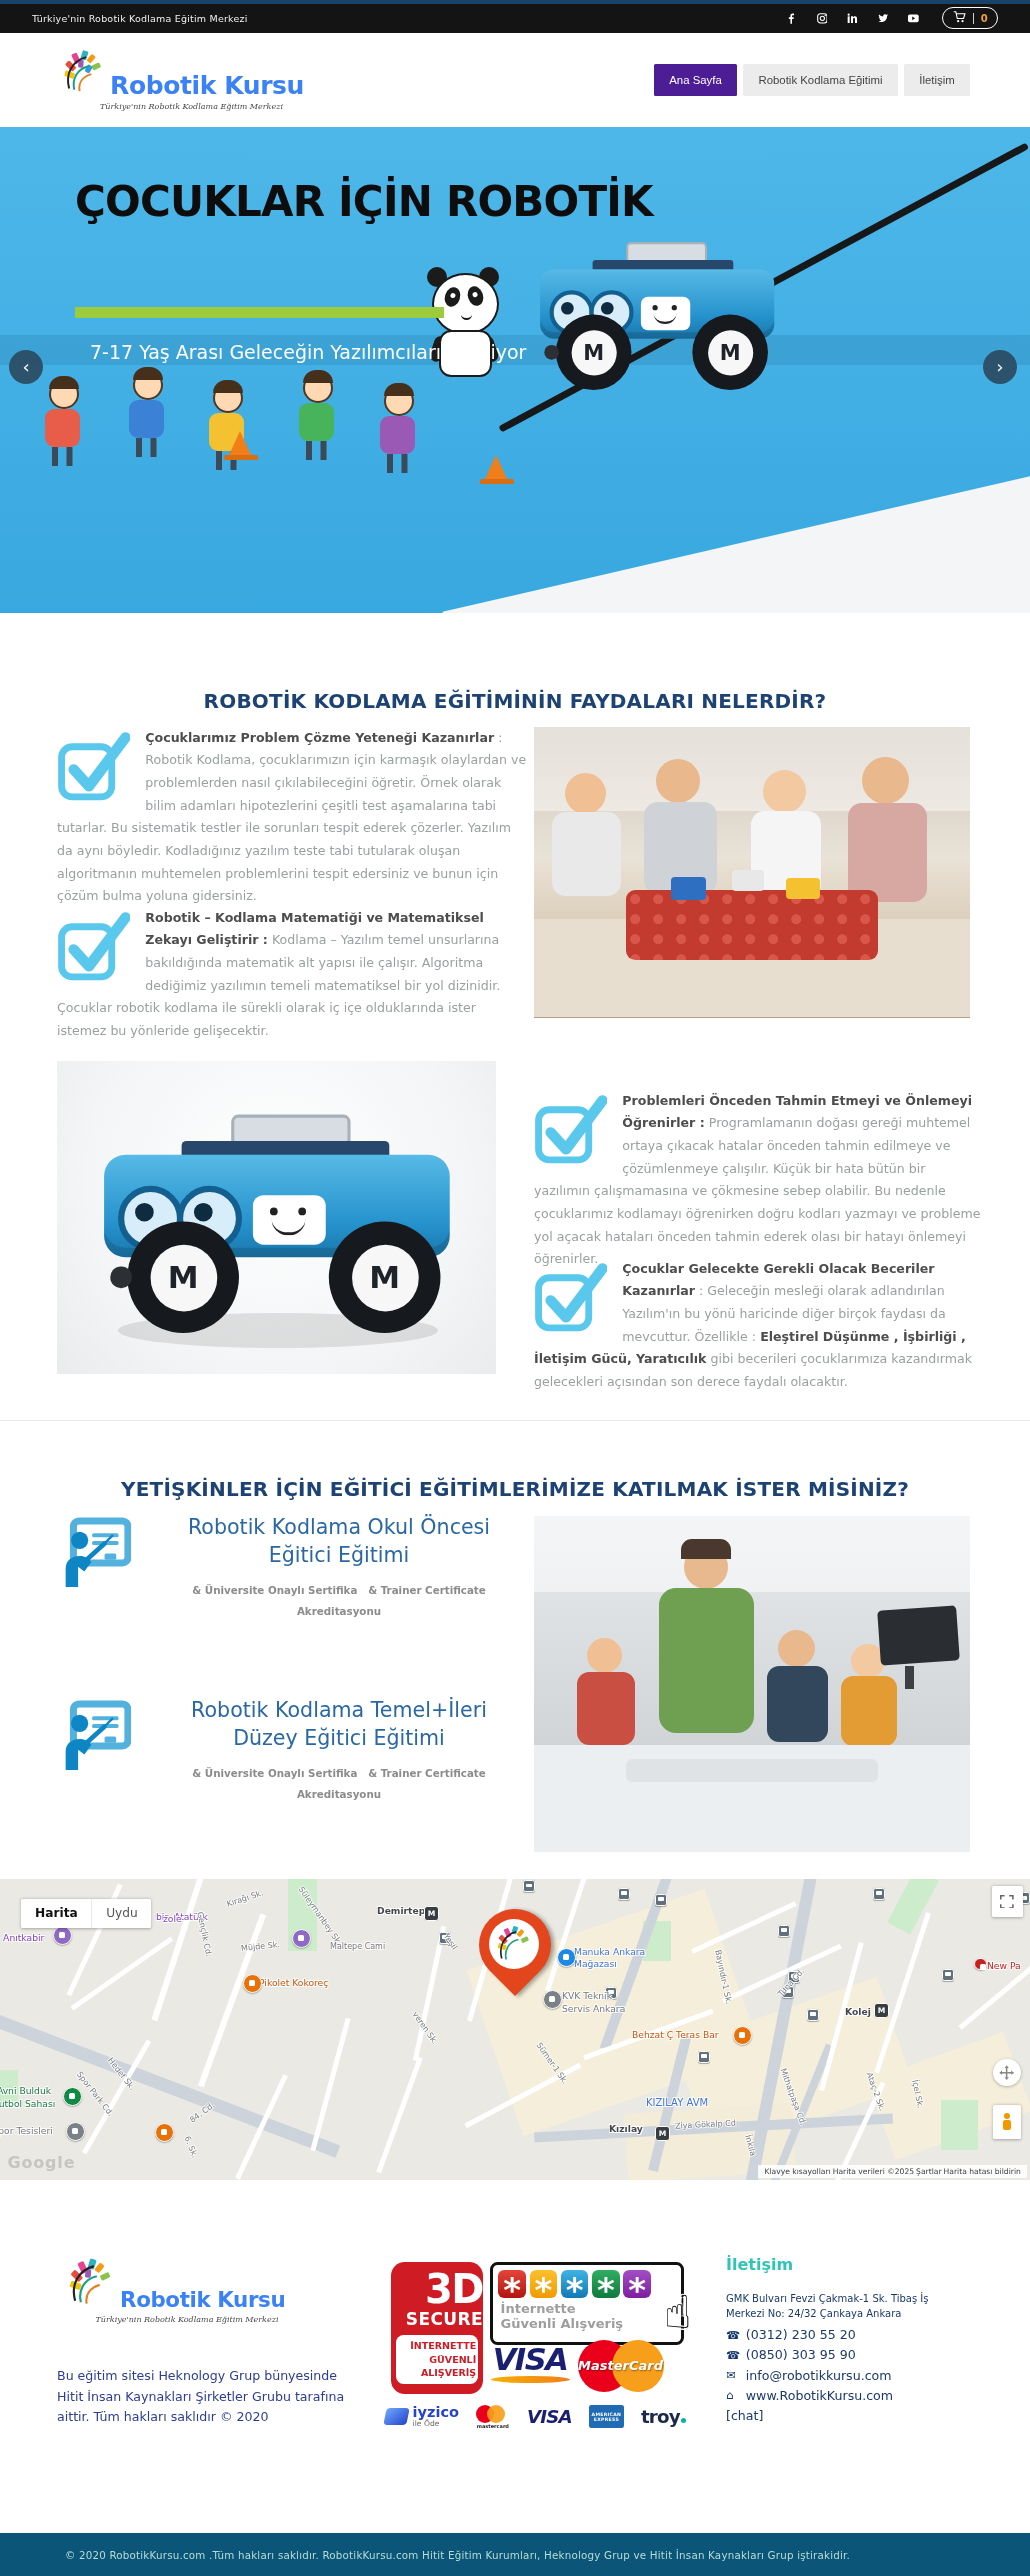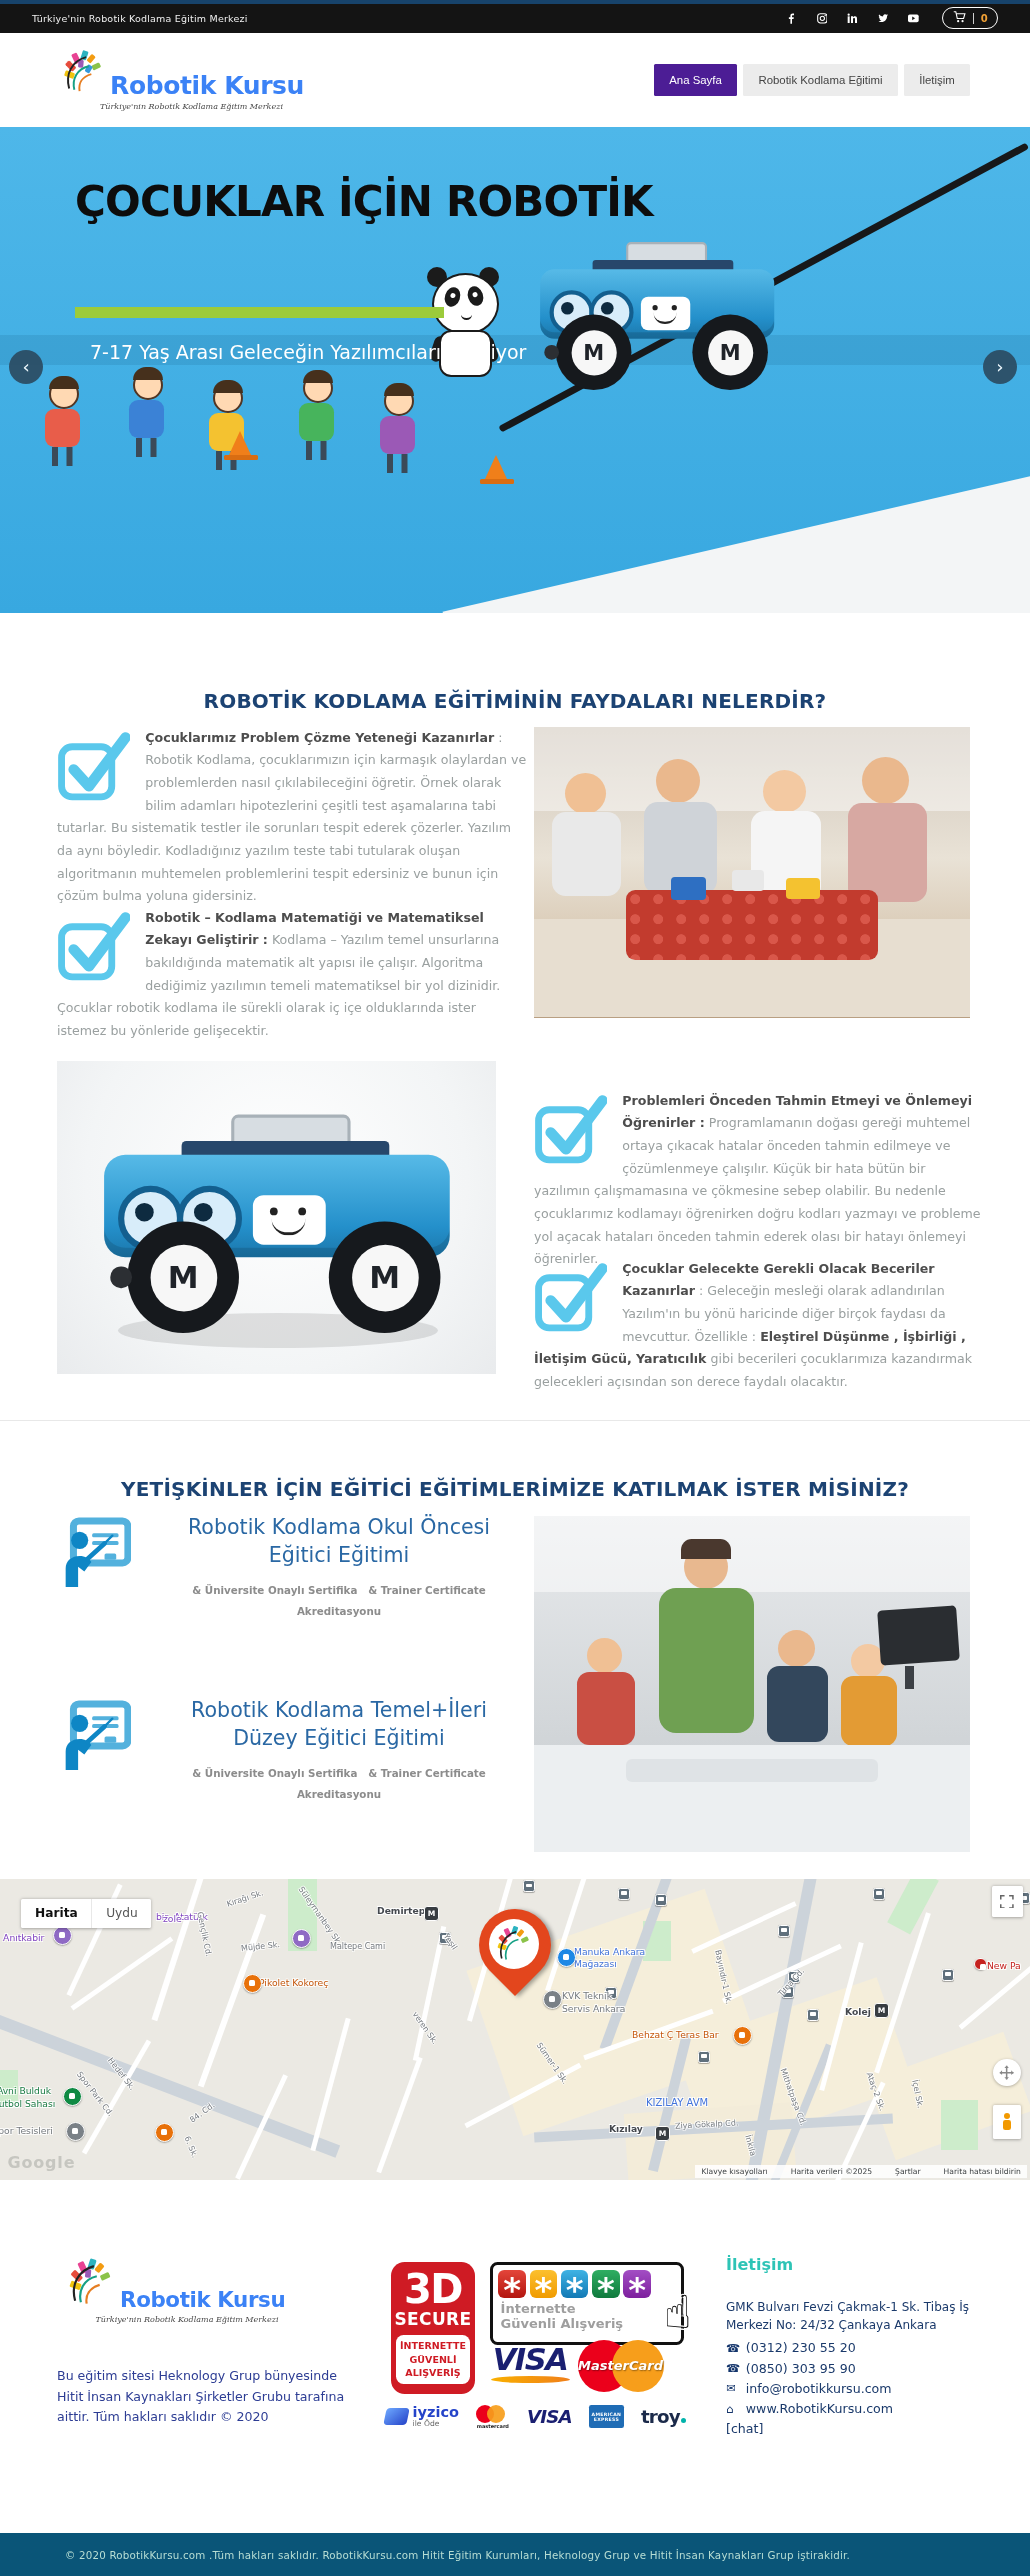--- a/index.html
+++ b/index.html
@@ -109,31 +109,31 @@
   .map-ctl span{padding:7.6px 13.7px;font-size:12.2px}
   .map-ctl .on{font-weight:bold;color:#111}
   .map-ctl .off{color:#565656;border-left:0.8px solid #e8e8e8}
   .map-btn{position:absolute;z-index:6;background:#fff;box-shadow:0 0.8px 3.1px rgba(0,0,0,.3);cursor:pointer;
            display:flex;align-items:center;justify-content:center}
   .marker{position:absolute;left:478px;top:30.5px;width:73px;height:104px;z-index:5;cursor:pointer}
   .marker-pin{position:absolute;left:0.8px;top:0;width:72px;height:72px;background:#e3461d;
               border-radius:50% 50% 50% 0;transform:rotate(-45deg);box-shadow:1.5px 3.1px 4.6px rgba(0,0,0,.35)}
   .marker-core{position:absolute;left:11.4px;top:10px;width:50px;height:50px;border-radius:50%;background:#fff;
                display:flex;align-items:center;justify-content:center}
-  .attr{position:absolute;right:3.1px;bottom:1.5px;z-index:6;display:flex;gap:23px;background:rgba(255,255,255,.85);
+  .attr{position:absolute;right:3.1px;bottom:1.5px;z-index:6;display:flex;gap:2px;background:rgba(255,255,255,.85);
         padding:2.3px 6.1px;font-size:7.6px;color:#3c4043}
   .gglogo{position:absolute;left:7.6px;bottom:7.6px;z-index:6;font-size:16px;font-weight:bold;color:#c6c6c0;letter-spacing:0.8px}
   .pegman{width:10.7px;height:17px;position:relative}
   .pegman::before{content:"";position:absolute;left:2.3px;top:0;width:6.1px;height:6.1px;border-radius:50%;background:#f29900}
   .pegman::after{content:"";position:absolute;left:1.5px;top:6.9px;width:7.6px;height:10px;border-radius:2.3px;background:#f29900}
   
   .footer{position:relative;height:353px;background:#fff}
   .f-about{position:absolute;left:57px;top:174px;width:298px;font-size:12.6px;line-height:1.6;color:#2d3d94}
-  .badge3d{position:absolute;left:391px;top:82px;width:84px;height:132px;background:#cf1b24;border-radius:13.7px;
-           text-align:center;color:#fff;overflow:hidden}
+  .badge3d{position:absolute;left:391px;top:82px;width:92px;height:132px;background:#cf1b24;border-radius:13.7px;
+           text-align:right;color:#fff;overflow:hidden}
   .b3d-top{font-size:40px;font-weight:bold;line-height:1.0;margin-top:7.6px;letter-spacing:-1.5px}
   .b3d-mid{font-size:17px;font-weight:bold;letter-spacing:0.4px}
   .b3d-sub{background:#fff;color:#cf1b24;font-weight:bold;font-size:9.5px;line-height:1.4;
            border-radius:7.6px;margin:5.3px 5.3px 0;padding:4.6px 1.5px}
   .safebox{position:absolute;left:490px;top:82px;width:188px;height:77px;background:#fff;border:3.1px solid #111;border-radius:7.6px}
   .ast-row{display:flex;gap:3.8px;margin:5.3px 0 0 5.3px}
   .ast{width:27.5px;height:27.5px;border-radius:6.1px;display:flex;align-items:center;justify-content:center}
   .ast::before{content:"*";color:#fff;font-size:34px;font-weight:bold;line-height:0;margin-top:12.2px}
   .safe-txt{margin:4.6px 0 0 7.6px;font-size:13px;font-weight:bold;color:#9e9e9e;line-height:1.15}
   .hand{position:absolute;right:-10.7px;top:20px;font-size:46px;color:#111;
@@ -156,21 +156,21 @@
   .visa-sm{font-style:italic;font-weight:bold;color:#1a1f71;font-size:18.3px;letter-spacing:-0.8px}
   .amex{width:35px;height:23px;background:#1f6cb5;border-radius:2.3px;color:#fff;display:flex;flex-direction:column;
         align-items:center;justify-content:center;font-size:4.6px;font-weight:bold;letter-spacing:0.3px}
   .troy{font-weight:bold;font-size:18.3px;color:#1b2a4a;letter-spacing:-0.8px}
   .troy i{display:inline-block;width:5.3px;height:5.3px;border-radius:50%;background:#00b3ab;margin-left:0.8px}
   .f-links{position:absolute;left:378px;top:266px;width:317px;text-align:center;font-size:10.3px;
            font-weight:bold;color:#f6a018;line-height:2}
   .f-links .d{color:#2ec4b6;padding:0 3.8px}
   .contact{position:absolute;left:726px;top:75px;width:252px}
   .c-head{font-size:16px;font-weight:bold;color:#2ec4b6;margin:0}
-  .c-addr{margin-top:24px;font-size:12px;color:#1b3a6b;line-height:1.55}
+  .c-addr{margin-top:17px;font-size:10px;color:#1b3a6b;line-height:1.55}
   .c-line{margin-top:5.3px;font-size:12.6px;color:#1b3a6b;display:flex;align-items:center;gap:6.1px;cursor:pointer}
   .c-line .ic{font-size:11.4px;width:13.7px;color:#14356b}
   
   .bottombar{height:44px;background:#0a5578;display:flex;align-items:center;padding:0 65px}
   .bottombar span{font-size:10.3px;color:#b8ded4;letter-spacing:0.2px}
 </style>
 </head>
 <body>
 
 <div class="page">

